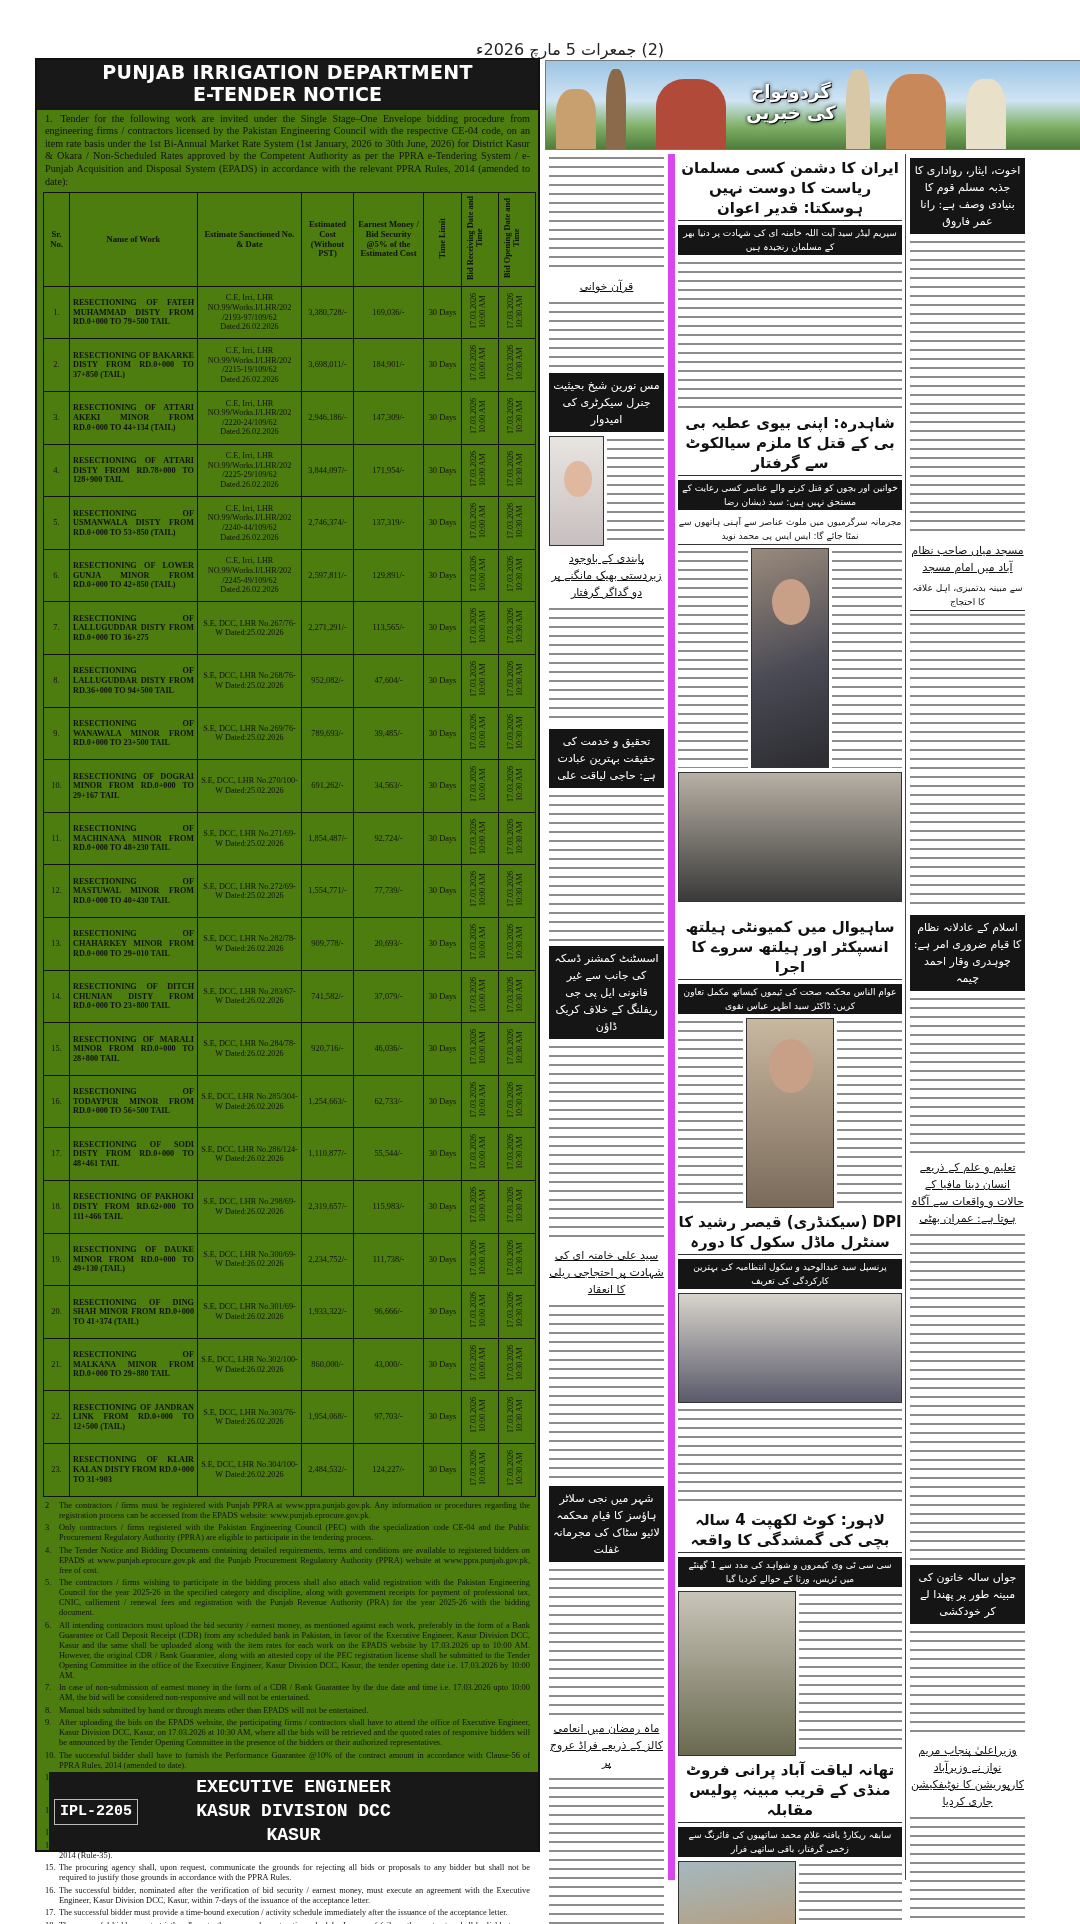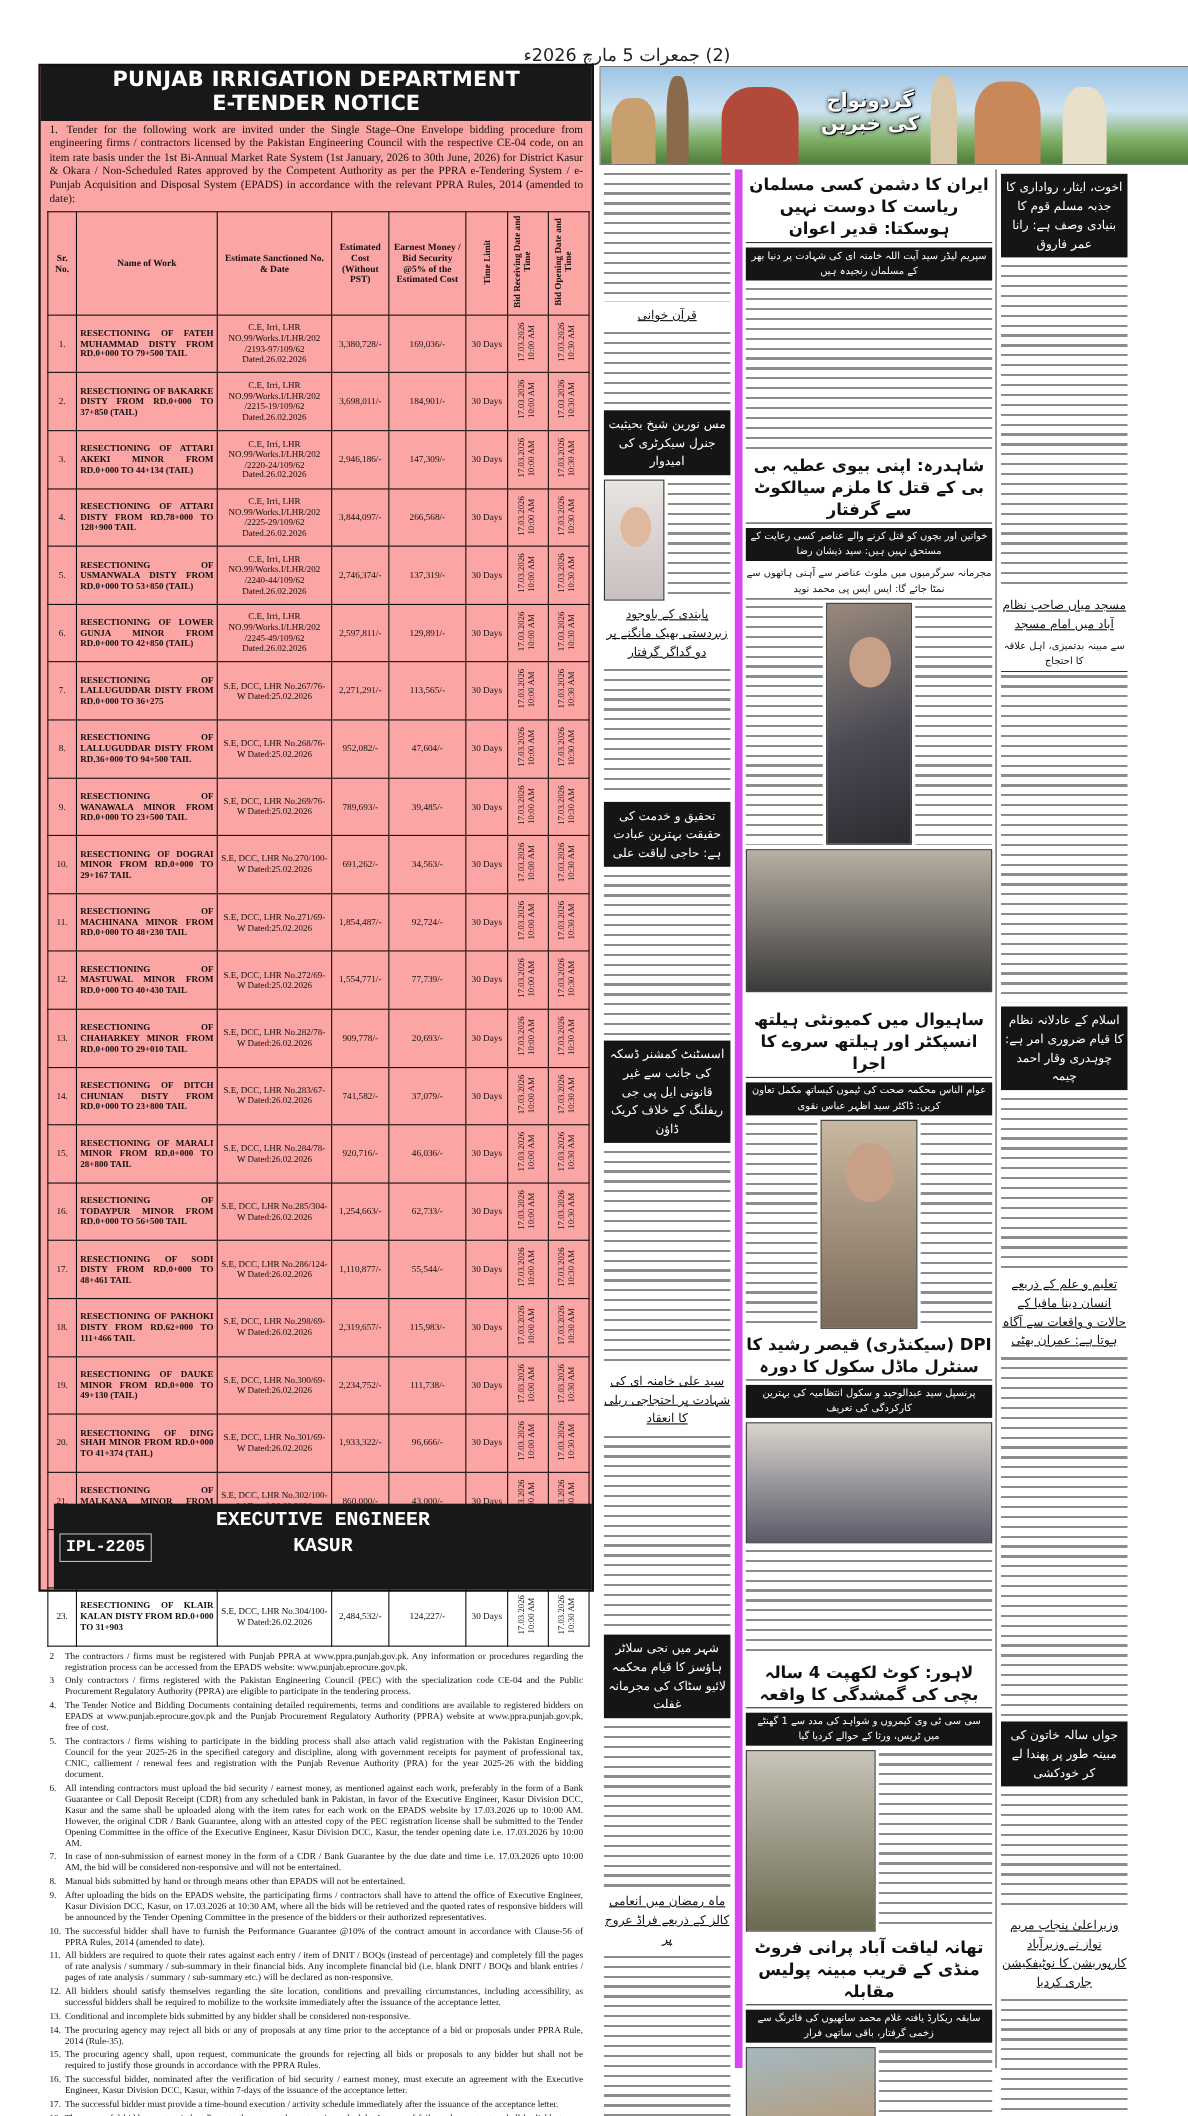--- a/index.html
+++ b/index.html
@@ -1,21 +1,21 @@
 <!DOCTYPE html>
 <html><head>
 <meta charset="utf-8">
 <style>
   *{box-sizing:border-box;margin:0;padding:0}
   html,body{width:1080px;height:1924px;background:#fff;overflow:hidden}
   body{position:relative;font-family:"Liberation Serif",serif;color:#111}
   .dateline{position:absolute;top:40px;left:470px;width:200px;text-align:center;font-family:"DejaVu Sans",sans-serif;font-size:16px;color:#222;direction:rtl}
 
   
-  .tender{position:absolute;left:35px;top:58px;width:505px;height:1389px;border:2px solid #111;background:#fca5a5}
+  .tender{position:absolute;left:35px;top:58px;width:505px;height:1794px;border:2px solid #111;background:#4d7c0f}
   .t-head{background:#181818;color:#fff;text-align:center;font-family:"DejaVu Sans",sans-serif;font-weight:bold;line-height:1.15;padding:2px 0 4px}
   .t-head .l1{font-size:19px;letter-spacing:.3px}
   .t-head .l2{font-size:19px}
   .t-intro{font-size:10.2px;line-height:12.6px;padding:3px 8px 4px 8px;text-align:justify}
   .t-intro .num{display:inline-block;width:10px}
   table.works{border-collapse:collapse;width:492px;margin:0 0 0 6px;font-size:8.4px;table-layout:fixed}
   table.works th,table.works td{border:1.5px solid #111;text-align:center;vertical-align:middle;padding:1px 2px;line-height:9.6px}
   table.works th{font-family:"Liberation Serif",serif;font-weight:bold;font-size:8.6px;height:92px}
   table.works td.name{text-align:justify;text-align-last:left;font-weight:bold;font-size:8.2px;padding:1px 3px}
   table.works td.est{font-size:8.2px}
@@ -119,21 +119,21 @@
           <td>147,309/-</td>
           <td>30 Days</td>
           <td class="v"><span class="vtext" style="white-space: normal; width: 22px;">17.03.2026 10:00 AM</span></td>
           <td class="v"><span class="vtext" style="white-space: normal; width: 22px;">17.03.2026 10:30 AM</span></td>
         </tr>
         <tr class="row">
           <td>4.</td>
           <td class="name">RESECTIONING OF ATTARI DISTY FROM RD.78+000 TO 128+900 TAIL</td>
           <td class="est">C.E, Irri, LHR NO.99/Works.I/LHR/202 /2225-29/109/62 Dated.26.02.2026</td>
           <td>3,844,097/-</td>
-          <td>266,568/-</td>
+          <td>171,954/-</td>
           <td>30 Days</td>
           <td class="v"><span class="vtext" style="white-space: normal; width: 22px;">17.03.2026 10:00 AM</span></td>
           <td class="v"><span class="vtext" style="white-space: normal; width: 22px;">17.03.2026 10:30 AM</span></td>
         </tr>
         <tr class="row">
           <td>5.</td>
           <td class="name">RESECTIONING OF USMANWALA DISTY FROM RD.0+000 TO 53+850 (TAIL)</td>
           <td class="est">C.E, Irri, LHR NO.99/Works.I/LHR/202 /2240-44/109/62 Dated.26.02.2026</td>
           <td>2,746,374/-</td>
           <td>137,319/-</td>
@@ -390,20 +390,21 @@
         <span class="tx">The successful bidder must provide a time-bound execution / activity schedule immediately after the issuance of the acceptance letter.</span>
       </div>
       <div class="note">
         <span class="n">18.</span>
         <span class="tx">The successful bidder must strictly adhere to the approved construction schedule. In case of failure, the contractor shall be liable to pay compensation as stipulated in the relevant clause of the Standard Contract Agreement.</span>
       </div>
     </div>
 
   <div class="t-foot">
     <div>EXECUTIVE ENGINEER</div>
+    <div>KASUR DIVISION DCC</div>
     <div>KASUR</div>
     <span class="ipl">IPL-2205</span>
   </div>
 </div>
 
 <div class="news">
   <div class="banner">
     <div class="bld" style="left:10px;width:40px;height:60px;background:#c8a070"></div>
     <div class="bld" style="left:60px;width:20px;height:80px;background:#8a6a4a"></div>
     <div class="bld" style="left:110px;width:70px;height:70px;background:#b24a3a"></div>

